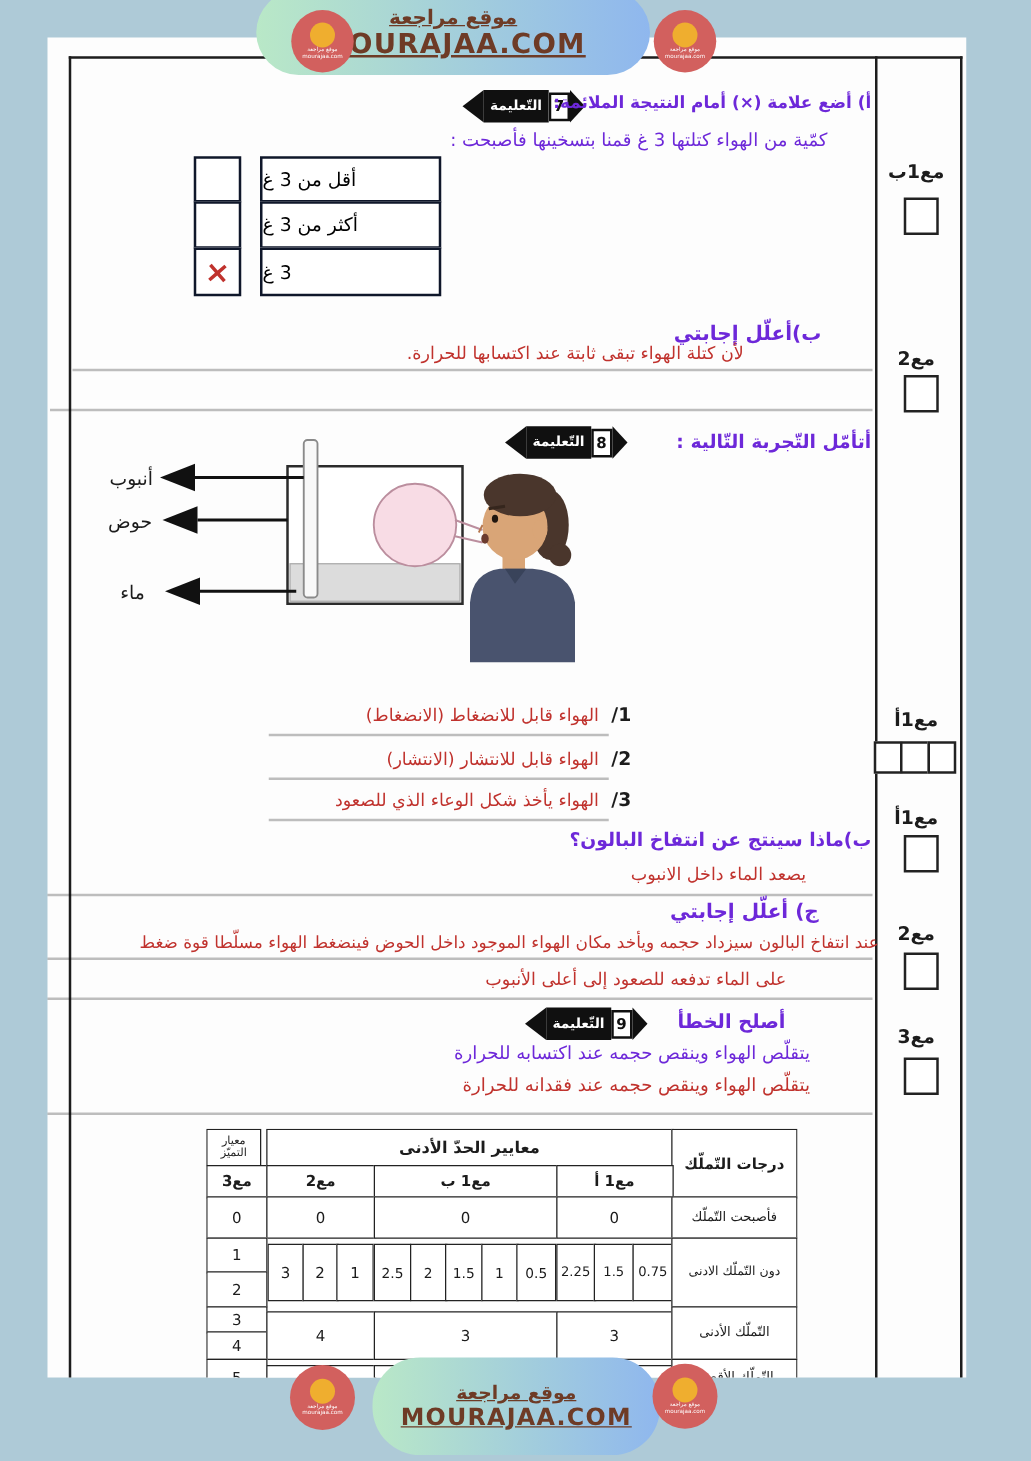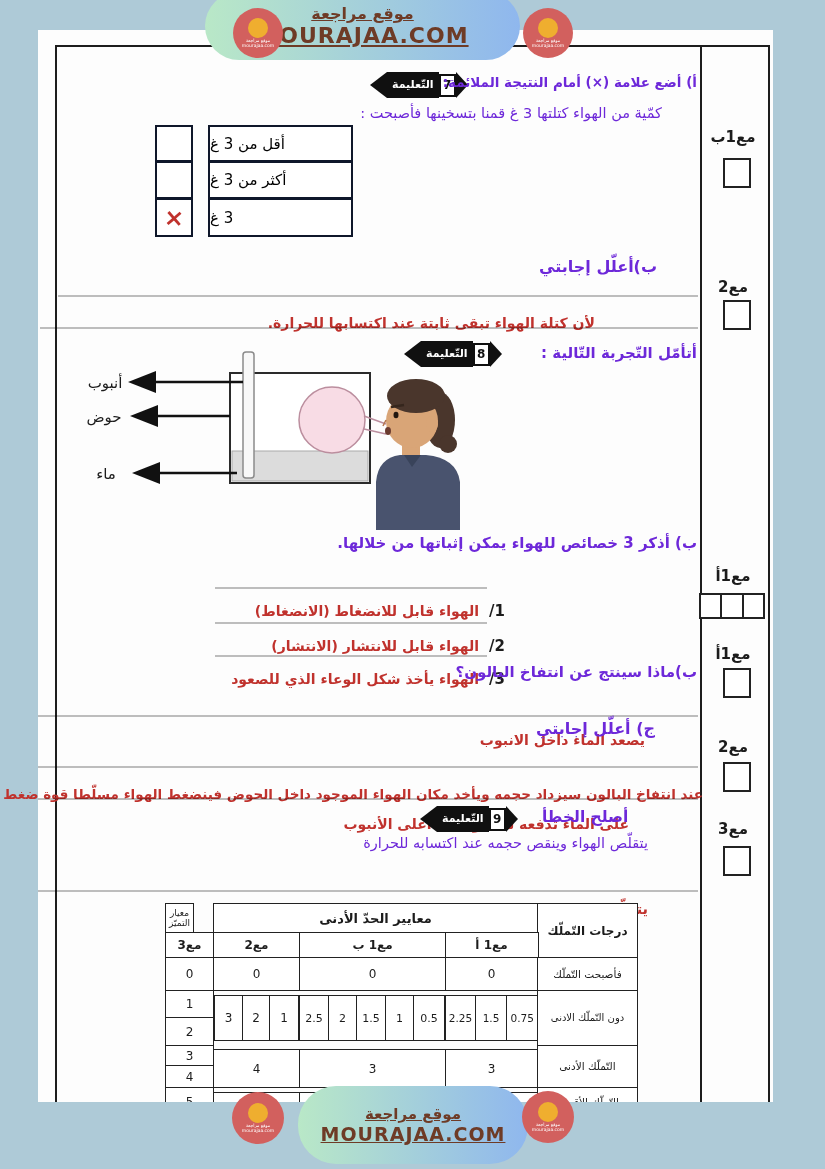--- a/index.html
+++ b/index.html
@@ -2,21 +2,21 @@
 <html><head>
 <meta charset="utf-8">
 <style>
   html,body{margin:0;padding:0;}
   body{font-family:"DejaVu Sans",sans-serif;}
   .canvas{position:relative;width:825px;height:1169px;background:#aecad7;overflow:hidden;}
   .page{position:absolute;left:38px;top:30px;width:735px;height:1072px;background:#fdfdfd;}
   .frame{position:absolute;left:55px;top:45px;width:715px;height:1057px;border:2px solid #1d1d1d;border-bottom:none;box-sizing:border-box;}
   .vline{position:absolute;left:700px;top:45px;width:2px;height:1057px;background:#1d1d1d;}
   .t{position:absolute;direction:rtl;white-space:nowrap;color:#6d28d9;}
-  .red{color:#c0322d;font-weight:bold;margin-top:40px;}
+  .red{color:#c0322d;font-weight:normal;}
   .b{font-weight:bold;}
   .gline{position:absolute;height:2px;background:rgba(0,0,0,0.25);}
   
   .pencil{position:absolute;display:flex;align-items:center;height:26px;}
   .pencil .tip{width:0;height:0;border-top:13px solid transparent;border-bottom:13px solid transparent;border-right:17px solid #101010;}
   .pencil .pbody{background:#101010;color:#fff;height:26px;line-height:26px;padding:0 5px;font-size:11px;font-weight:bold;direction:rtl;}
   .pencil .pnum{background:#fff;border:2px solid #101010;height:19px;width:13px;line-height:19px;text-align:center;font-size:12px;font-weight:bold;color:#101010;}
   .pencil .tail{width:0;height:0;border-top:13px solid transparent;border-bottom:13px solid transparent;border-left:12px solid #101010;}
   
   .optcell{position:absolute;border:2px solid #0f172a;background:#fff;box-sizing:border-box;display:flex;align-items:center;justify-content:center;}
@@ -116,21 +116,20 @@
       <line x1="156" y1="382" x2="243" y2="382" stroke="#111" stroke-width="2.5"></line>
       <text x="104" y="422" text-anchor="middle">حوض</text>
       <polygon points="130,416 158,405 158,427" fill="#111"></polygon>
       <line x1="158" y1="416" x2="230" y2="416" stroke="#111" stroke-width="2.5"></line>
       <text x="106" y="479" text-anchor="middle">ماء</text>
       <polygon points="132,473 160,462 160,484" fill="#111"></polygon>
       <line x1="160" y1="473" x2="237" y2="473" stroke="#111" stroke-width="2.5"></line>
     </g>
   </svg>
 
-  <div class="t b" style="right:128px;top:534px;font-size:15px;">ب) أذكر 3 خصائص للهواء يمكن إثباتها من خلالها.</div>
 
   <div class="propitem" style="right:320px;top:563px;">
     <span class="pnumtxt">/1</span>
     <span class="ptext red">الهواء قابل للانضغاط (الانضغاط)</span>
   </div>
   <div class="gline" style="left:215px;top:587px;width:272px;"></div>
   <div class="propitem" style="right:320px;top:598px;">
     <span class="pnumtxt">/2</span>
     <span class="ptext red">الهواء قابل للانتشار (الانتشار)</span>
   </div>
@@ -156,21 +155,21 @@
     <span class="pnum">9</span>
     <span class="tail"></span>
   </div>
   <div class="t b" style="left:542px;top:808px;font-size:15.5px;">أصلح الخطأ</div>
   <div class="t" style="right:177px;top:835px;font-size:14.5px;">يتقلّص الهواء وينقص حجمه عند اكتسابه للحرارة</div>
   <div class="t red" style="right:177px;top:861px;font-size:14.5px;">يتقلّص الهواء وينقص حجمه عند فقدانه للحرارة</div>
   <div class="gline" style="left:38px;top:890px;width:660px;"></div>
 
   <div style="position:absolute;left:165px;top:903px;width:473px;height:199px;overflow:hidden;">
 
-    <div class="cell" style="left:0;top:0;width:29px;height:30px;font-size:9px;white-space:normal;line-height:10px;">معيار التميّز</div>
+    <div class="cell" style="left:0;top:0;width:44px;height:30px;font-size:9px;white-space:normal;line-height:10px;">معيار التميّز</div>
     <div class="cell b" style="left:47.5px;top:0;width:326px;height:30px;font-size:13px;">معايير الحدّ الأدنى</div>
     <div class="cell b" style="left:372px;top:0;width:101px;height:56px;font-size:12px;">درجات التّملّك</div>
 
     <div class="cell b" style="left:0;top:28.5px;width:49px;height:27px;">مع3</div>
     <div class="cell b" style="left:47.5px;top:28.5px;width:88px;height:27px;">مع2</div>
     <div class="cell b" style="left:134px;top:28.5px;width:147px;height:27px;">مع1 ب</div>
     <div class="cell b" style="left:279.5px;top:28.5px;width:94px;height:27px;">مع1 أ</div>
 
     <div class="cell" style="left:0;top:54px;width:49px;height:34px;">0</div>
     <div class="cell" style="left:47.5px;top:54px;width:88px;height:34px;">0</div>

